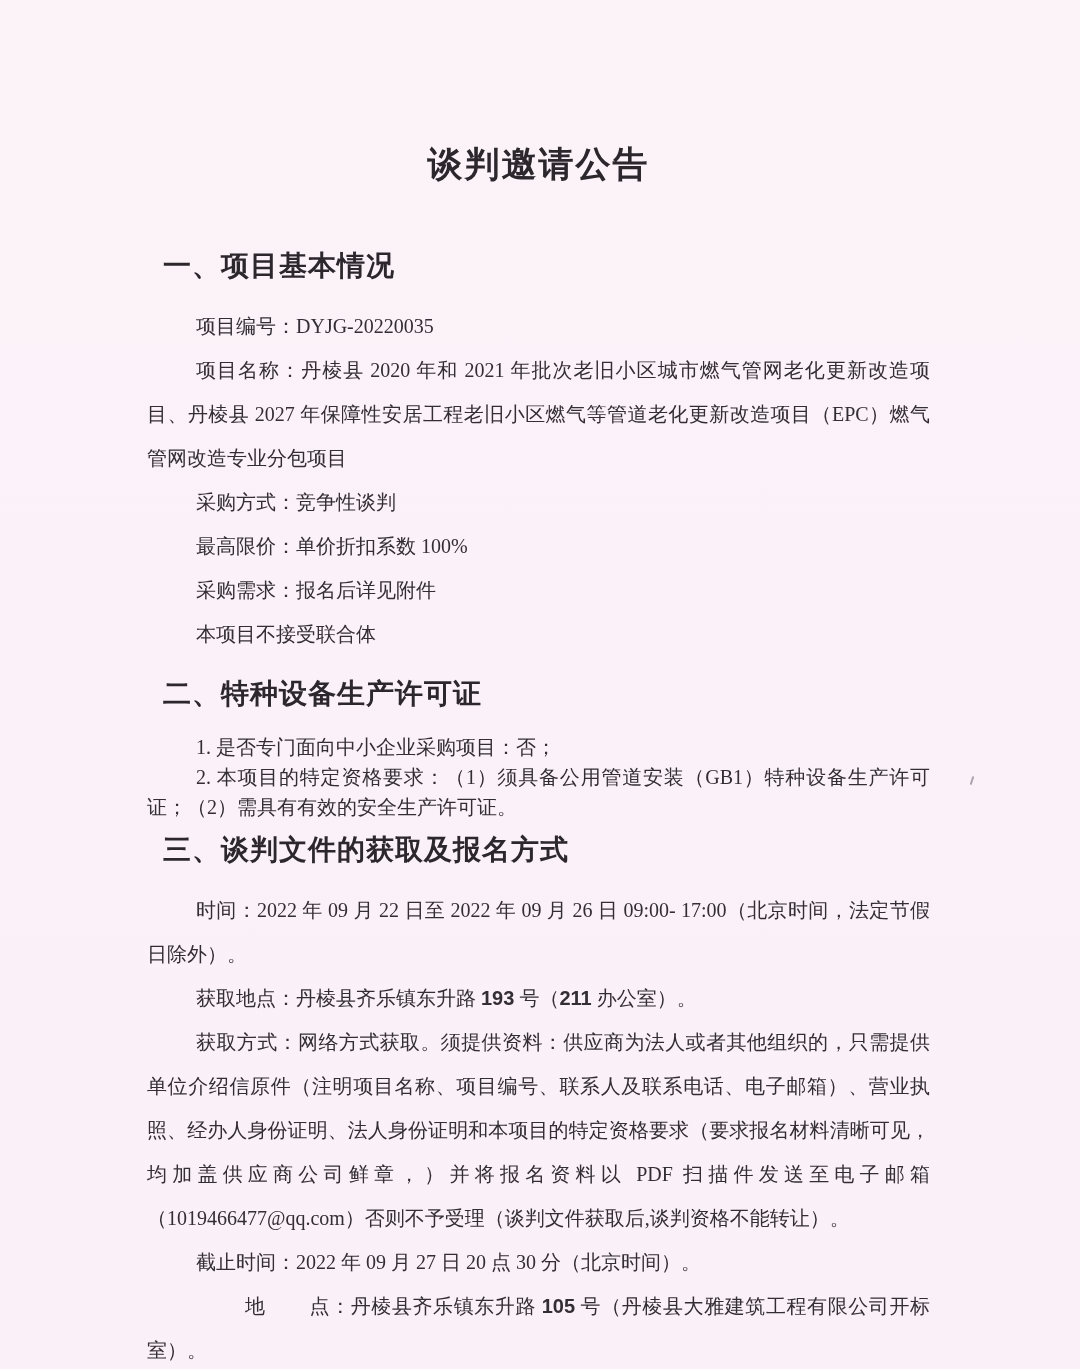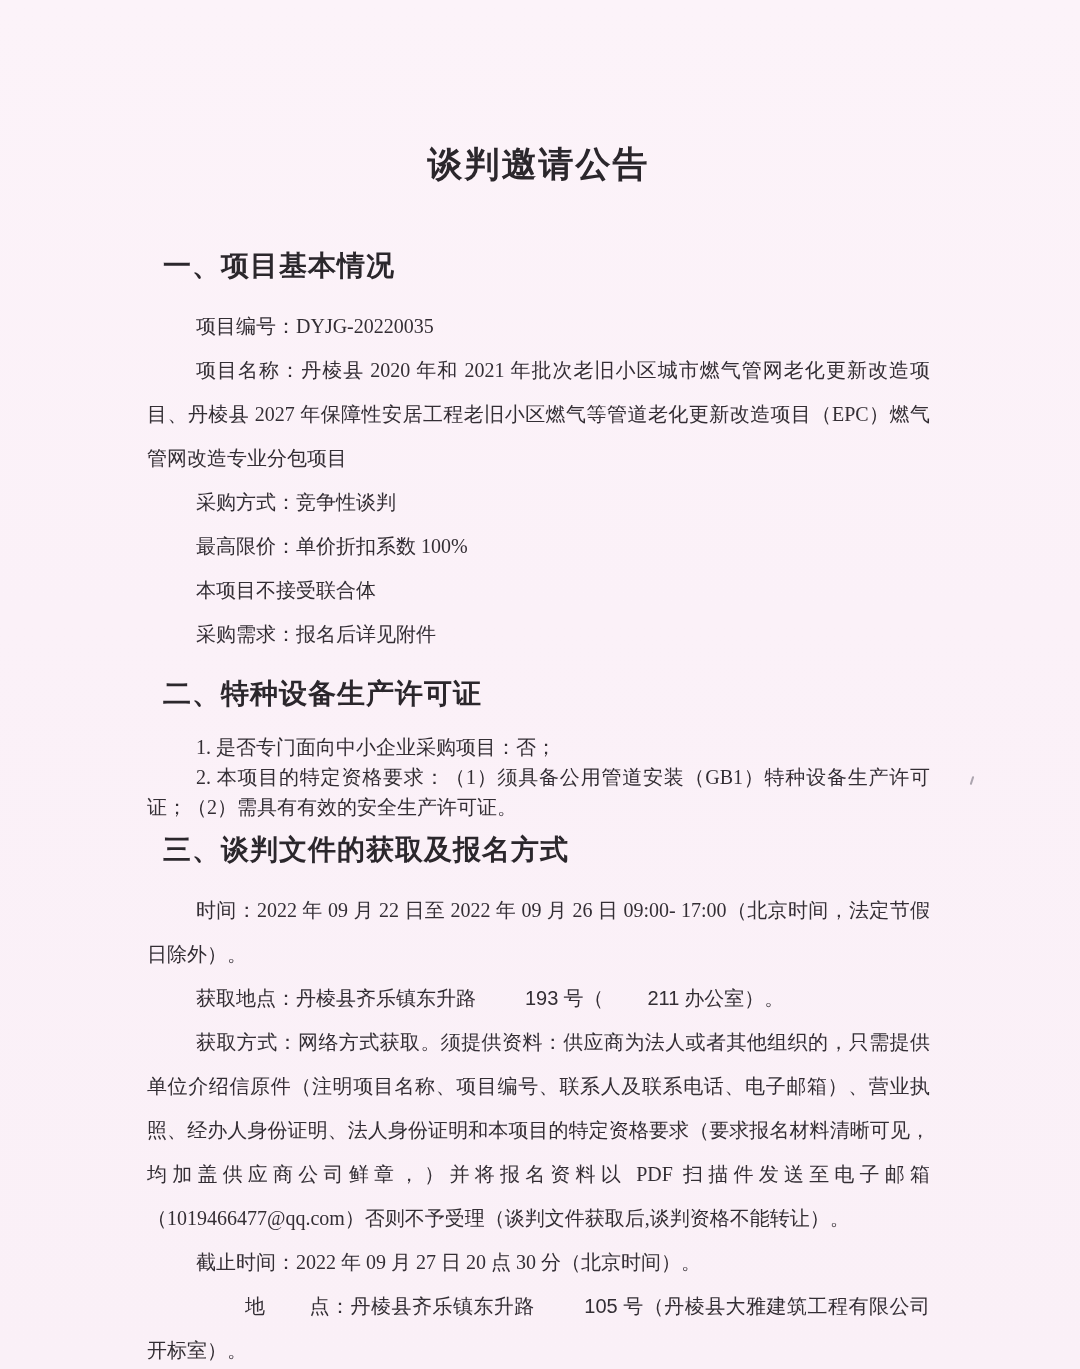--- a/index.html
+++ b/index.html
@@ -29,22 +29,21 @@
   }
   .para {
     font-size: 20px; line-height: 44px; margin: 0;
     text-align: justify;
   }
   .indent { text-indent: 49px; }
   .tight { line-height: 30px; }
   .gap-top { margin-top: 6px; }
   .num {
     font-family: "Liberation Sans", "DejaVu Sans", sans-serif;
-    font-weight: 400;
-    margin-left: 44px;
+    font-weight: 700;
   }
   .di-spread { display: inline-block; margin-right: 44px; }
   .artifact {
     position: absolute; left: 971px; top: 776px;
     width: 2px; height: 9px; background: #8a8590;
     transform: rotate(18deg); border-radius: 1px; opacity: 0.7;
   }
 </style>
 </head>
 <body>
@@ -52,22 +51,22 @@
 <div class="page">
   <div class="content">
 
     <h1 class="doc-title">谈判邀请公告</h1>
 
     <h2 class="sec-heading">一、项目基本情况</h2>
     <p class="para indent">项目编号：DYJG-20220035</p>
     <p class="para indent">项目名称：丹棱县 2020 年和 2021 年批次老旧小区城市燃气管网老化更新改造项目、丹棱县 2027 年保障性安居工程老旧小区燃气等管道老化更新改造项目（EPC）燃气管网改造专业分包项目</p>
     <p class="para indent">采购方式：竞争性谈判</p>
     <p class="para indent">最高限价：单价折扣系数 100%</p>
+    <p class="para indent">采购需求：报名后详见附件</p>
     <p class="para indent">本项目不接受联合体</p>
-    <p class="para indent">采购需求：报名后详见附件</p>
 
     <h2 class="sec-heading">二、特种设备生产许可证</h2>
     <p class="para indent tight">1. 是否专门面向中小企业采购项目：否；</p>
     <p class="para indent tight">2. 本项目的特定资格要求：（1）须具备公用管道安装（GB1）特种设备生产许可证；（2）需具有有效的安全生产许可证。</p>
 
     <h2 class="sec-heading gap-top">三、谈判文件的获取及报名方式</h2>
     <p class="para indent">时间：2022 年 09 月 22 日至 2022 年 09 月 26 日 09:00- 17:00（北京时间，法定节假日除外）。</p>
     <p class="para indent">
       <span>获取地点：丹棱县齐乐镇东升路 </span><span class="num">193</span><span> 号（</span><span class="num">211</span><span> 办公室）。</span>
     </p>

